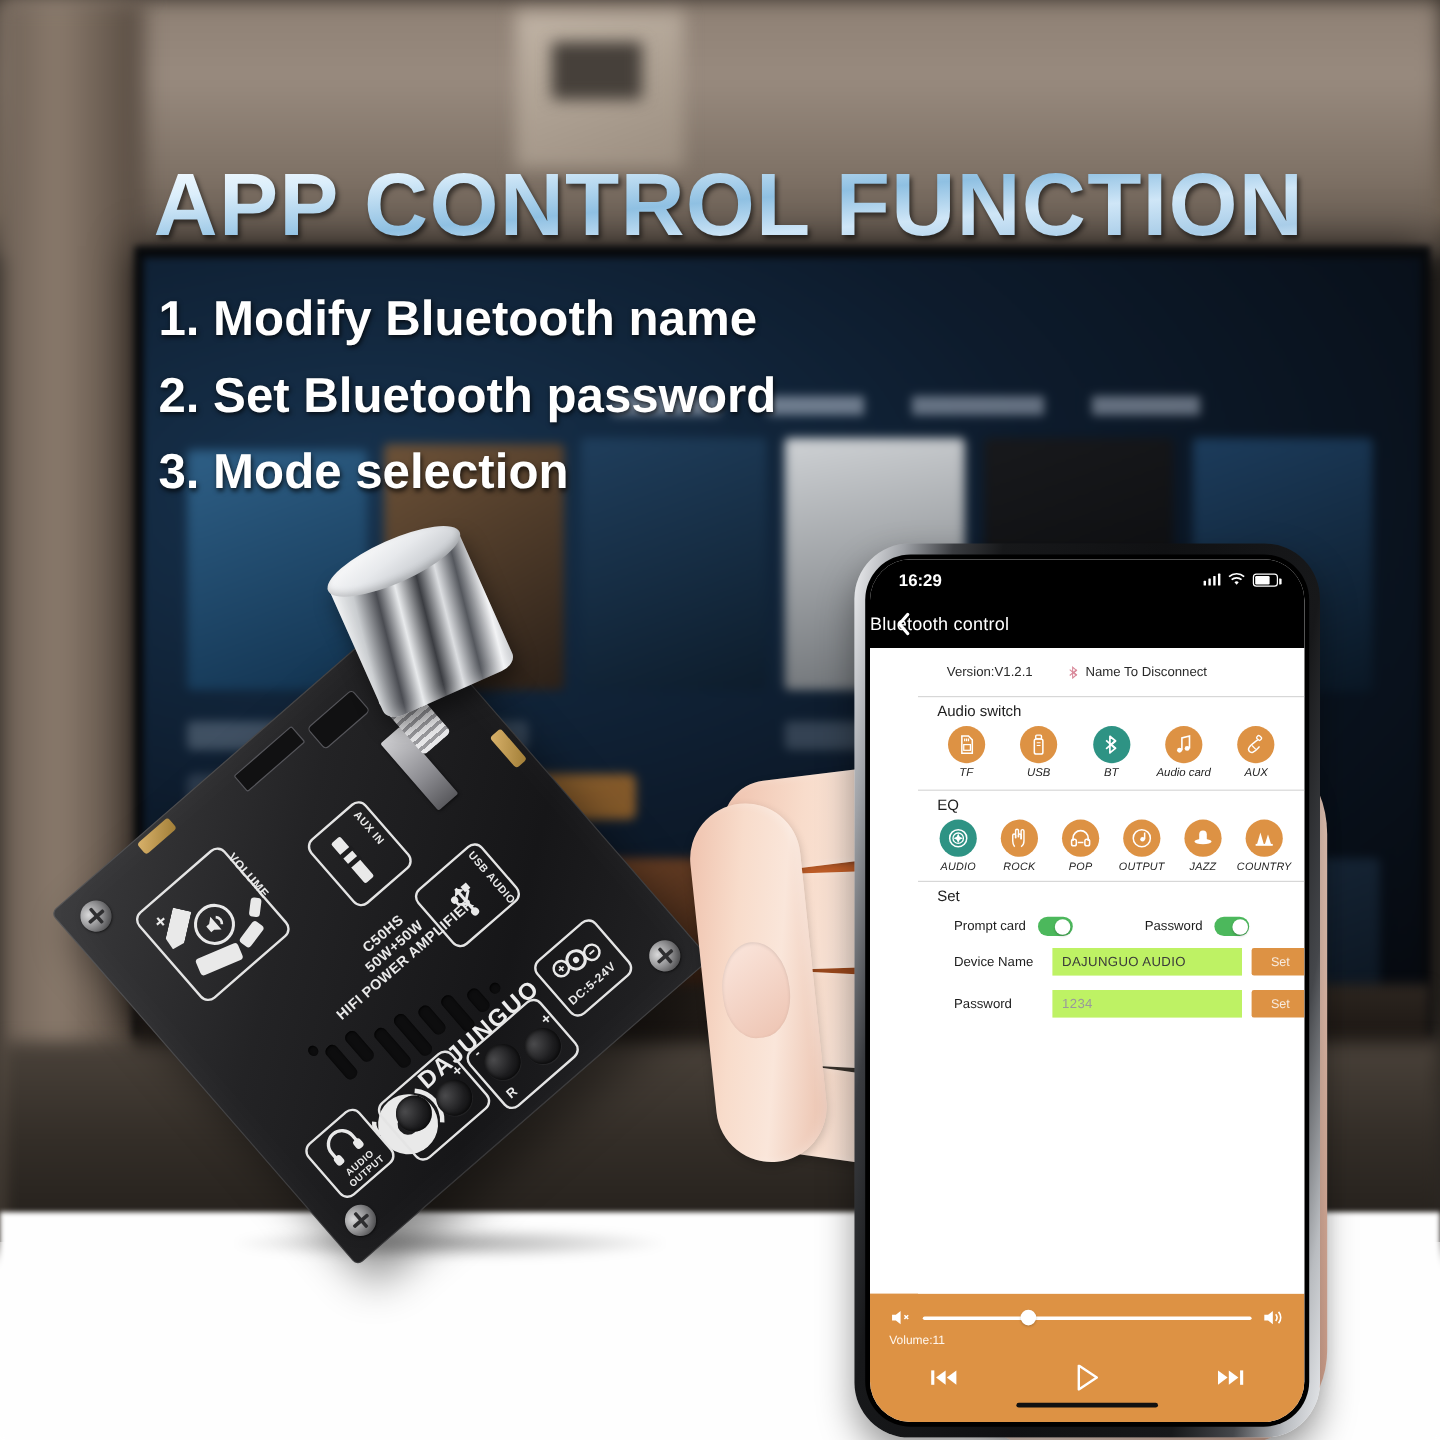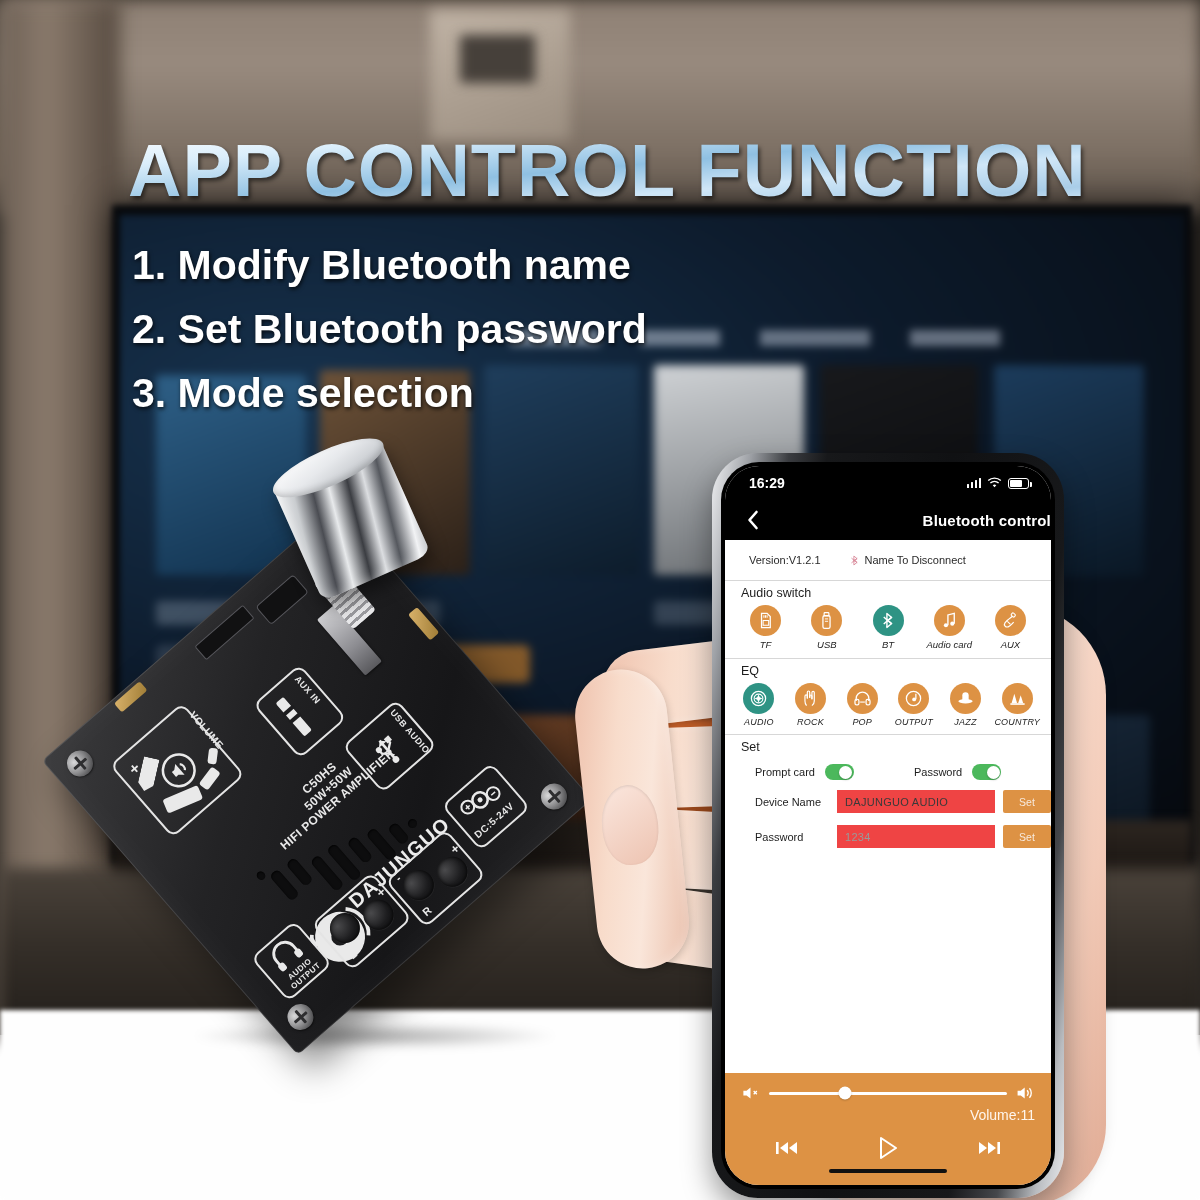--- a/index.html
+++ b/index.html
@@ -217,21 +217,21 @@
   }
   .thumbnail {
     position:absolute; background:linear-gradient(150deg,#fbe7de,#edc3b1);
     border-radius:50% 50% 46% 46%;
     box-shadow:inset 0 1px 3px rgba(0,0,0,.12);
   }
 
   
   .phone {
     position:absolute; left:712px; top:453px;
-    width:352px; height:745px;
+    width:388px; height:745px;
     border-radius:46px;
     background:linear-gradient(100deg,#f2f3f5 0%,#9ea1a6 8%,#3a3c40 16%,#17181a 24%,#101113 50%,#17181a 76%,#45474b 86%,#b9bcc0 94%,#e9ebee 100%);
     box-shadow:0 14px 30px rgba(0,0,0,.4);
     z-index:7;
     padding:9px;
   }
   .phone-inner {
     position:absolute; left:9px; top:9px; right:9px; bottom:9px;
     border-radius:38px;
     background:#000;
@@ -273,26 +273,26 @@
     display:flex; align-items:center; position:relative;
     flex:0 0 auto;
   }
   .back-chevron {
     position:absolute; left:16px; width:22px; height:22px;
     display:flex; align-items:center; justify-content:center;
     cursor:pointer;
   }
   .back-chevron svg { width:13px; height:20px; }
   .nav-title {
-    width:100%; text-align:right; font-size:15px; font-weight:bold;
+    width:100%; text-align:left; font-size:15px; font-weight:normal;
     letter-spacing:.2px;
   }
 
   
-  .content { flex:1 1 auto; background:#fff; overflow:hidden; position:relative; }
+  .content { flex:1 1 auto; background:#fff; overflow:hidden; position:relative;margin-left:40px; }
 
   .sec { border-bottom:1.5px solid #d7d7d7; }
   .row-version {
     display:flex; align-items:center; padding:9px 0 9px 0; font-size:11px; color:#2a2a2a;
     height:40px;
   }
   .row-version .ver { margin-left:24px; }
   .row-version .disc {
     margin-left:28px; display:flex; align-items:center; gap:3px; cursor:pointer;
   }
@@ -329,21 +329,21 @@
   .tgl::after {
     content:""; position:absolute; right:1.5px; top:1.5px;
     width:13px; height:13px; border-radius:50%; background:#fff;
     box-shadow:0 1px 2px rgba(0,0,0,.25);
   }
   .field-row {
     display:flex; align-items:center; padding:6px 14px 6px 30px; gap:8px;
   }
   .field-label { font-size:11px; color:#1d1d1d; width:74px; flex:0 0 auto; }
   .field-input {
-    flex:1 1 auto; height:23px; background:#ef4444; border:none;
+    flex:1 1 auto; height:23px; background:#bef264; border:none;
     font-family:"Liberation Sans", sans-serif;
     font-size:11px; color:#3a3a3a; padding:0 8px; letter-spacing:.3px;
   }
   .field-input::placeholder { color:#9a9a9a; }
   .set-btn {
     flex:0 0 auto; width:48px; height:23px; background:#dd9244;
     color:#f7eadd; font-size:10.5px; border:none; border-radius:2px;
     font-family:"Liberation Sans", sans-serif; cursor:pointer;
   }
   .filler { flex:1 1 auto; background:#fff; }
@@ -356,21 +356,21 @@
   .spk { width:19px; height:16px; flex:0 0 auto; }
   .slider {
     flex:1 1 auto; height:3px; background:#ffffff; border-radius:2px;
     position:relative; cursor:pointer;
   }
   .slider .knobdot {
     position:absolute; left:32%; top:50%; transform:translate(-50%,-50%);
     width:13px; height:13px; border-radius:50%; background:#fff;
     box-shadow:0 1px 2px rgba(0,0,0,.2);
   }
-  .vol-label { text-align:right; font-size:14px; color:#fff6ed; margin-top:6px; }
+  .vol-label { text-align:left; font-size:10px; color:#fff6ed; margin-top:6px; }
   .transport {
     display:flex; align-items:center; justify-content:space-between;
     padding:14px 34px 6px 34px;
   }
   .transport div { cursor:pointer; }
   .transport svg { display:block; }
   .home-ind {
     width:118px; height:4px; background:#111; border-radius:3px;
     margin:4px auto 6px auto;
   }

